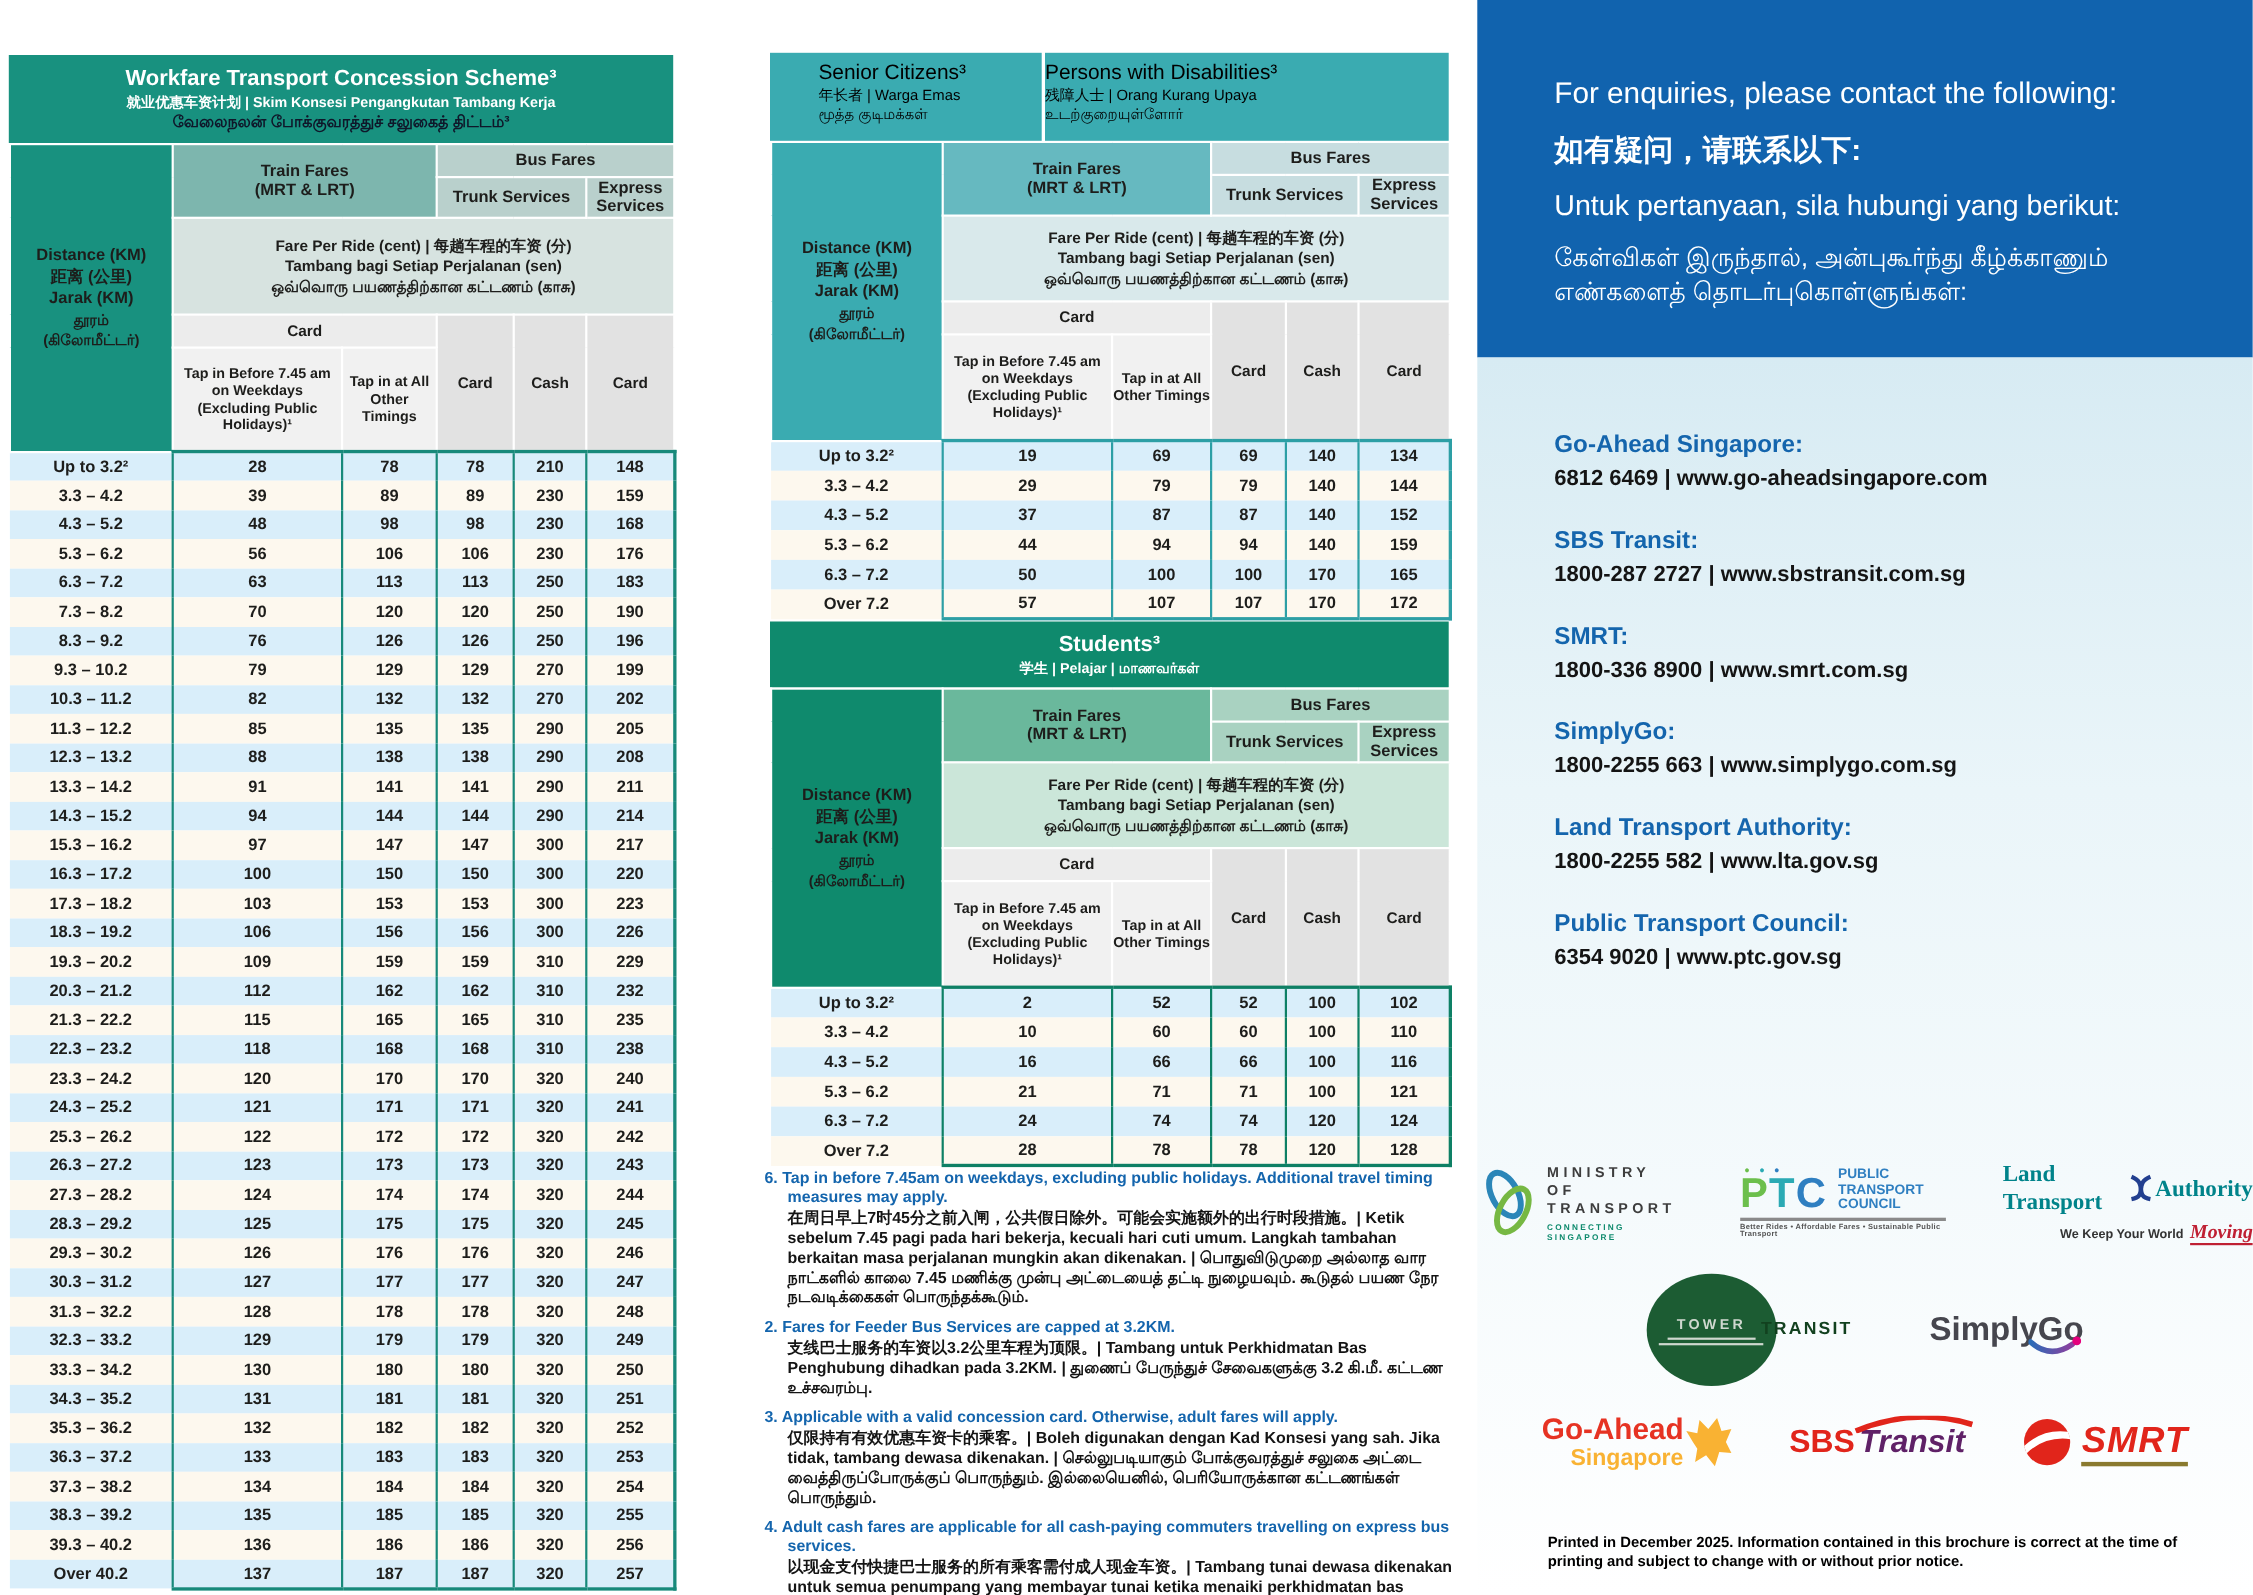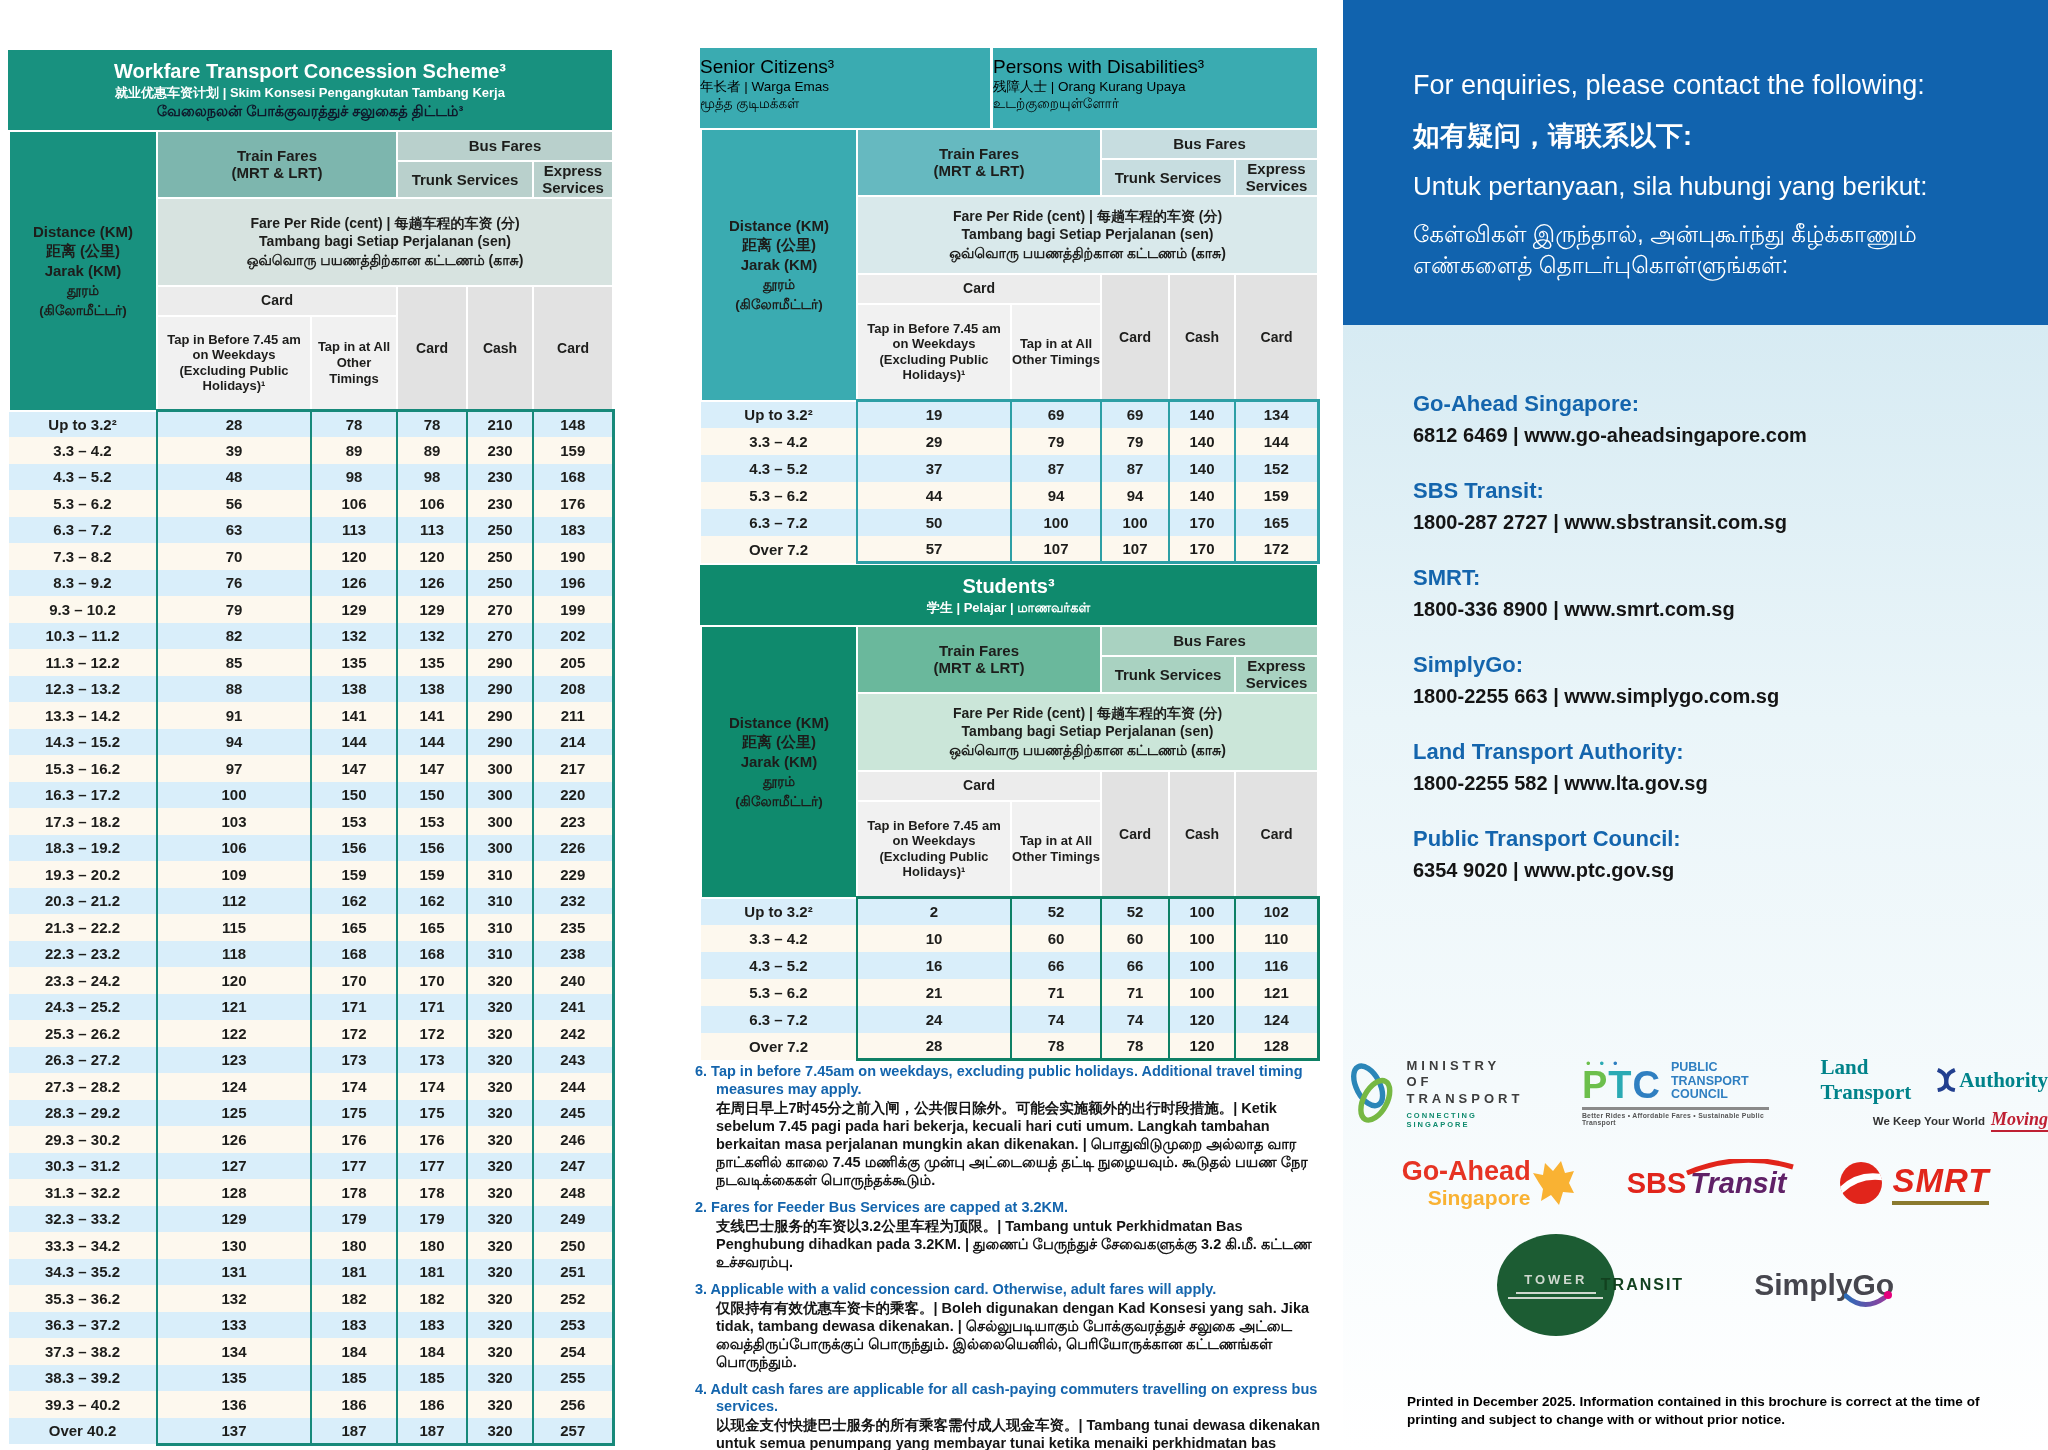--- a/index.html
+++ b/index.html
@@ -18,21 +18,21 @@
   .sr-wrap { left:700px; top:48px;  width:617px; }
   .st-wrap { left:700px; top:565px; width:617px; }
 
   .tbl-title { background:var(--head); color:#fff; text-align:center; font-weight:bold; }
   .tbl-title .t1 { font-size:20px; padding-top:9px; line-height:1.2; }
   .tbl-title .t2 { font-size:13px; margin-top:2px; line-height:1.25; }
   .tbl-title .t3 { font-size:14.5px; margin-top:1px; line-height:1.25; color:#0f172a; }
   .wf-title { height:80px; box-sizing:border-box; }
   .split-title { display:flex; gap:3px; background:#fff; }
   .split-title > div { background:var(--head); height:80px; box-sizing:border-box; }
-  .split-l { width:290px; }
+  .split-l { width:247px;padding-left:44px; }
   .split-r { flex:1; }
   .split-title .t1 { font-size:19px; padding-top:8px; }
   .split-title .t2, .split-title .t3 { font-size:13.5px; }
   .st-title { height:60px; box-sizing:border-box; }
   .st-title .t2 { color:#ffffff; }
 
   table.fare-table { border-collapse:collapse; table-layout:fixed; width:100%; }
   table.fare-table td { text-align:center; vertical-align:middle; font-weight:bold; color:#1d1d1b; padding:0; }
   thead td { border:2px solid #fff; font-size:14px; line-height:1.15; }
   td.dist { background:var(--head); color:#fff; font-size:15px; line-height:1.3; }
@@ -800,20 +800,43 @@
             <path d="M28 2 C 8 10, 26 24, 6 28" fill="none" stroke="#223f8f" stroke-width="5"></path>
           </svg>
           <span class="lta-name">Authority</span>
         </div>
         <div class="lta-bottom">
           <span class="lta-tag">We Keep Your World</span>
           <span class="lta-moving">Moving</span>
         </div>
       </div>
     </div>
+    <div class="logo-row" style="gap:70px;">
+      <div class="lg tower">
+        <div class="tower-ell">
+          <span class="tower-p1">TOWER</span>
+          <div class="tower-line"></div>
+          <div class="tower-line2"></div>
+        </div>
+        <span class="tower-tx">TRANSIT</span>
+      </div>
+      <div class="lg sgo">
+        <span class="sgo-tx">SimplyGo</span>
+        <svg class="sgo-arc" width="48" height="22" viewBox="0 0 48 22">
+          <defs>
+              <linearGradient id="sgog" x1="0" y1="0" x2="1" y2="0">
+            <stop offset="0" stop-color="#2b6cb8"></stop>
+                <stop offset="1" stop-color="#8d3f9e"></stop>
+          </linearGradient>
+            </defs>
+          <path d="M2 6 Q 20 22 40 8" fill="none" stroke="url(#sgog)" stroke-width="5" stroke-linecap="round"></path>
+          <circle cx="44" cy="5" r="4" fill="#e5007d"></circle>
+        </svg>
+      </div>
+    </div>
     <div class="logo-row">
       <div class="lg gah">
         <div class="gah-text">
           <div class="gah-l1">Go-Ahead</div>
           <div class="gah-l2">Singapore</div>
         </div>
         <svg width="44" height="48" viewBox="0 0 44 48">
           <path d="M8 24 L2 14 L12 16 L14 4 L22 12 L30 2 L34 14 L43 12 L38 24 L43 34 L32 33 L28 46 L20 36 L10 42 L12 30 Z" fill="#f9b233"></path>
         </svg>
       </div>
@@ -825,39 +848,16 @@
         <span class="sbs2">Transit</span>
       </div>
       <div class="lg smrt">
         <svg width="46" height="46" viewBox="0 0 46 46">
           <circle cx="23" cy="23" r="21" fill="#e1251b"></circle>
           <path d="M2 20 Q 23 10 44 20 L44 27 Q 23 17 2 27 Z" fill="#ffffff" transform="rotate(-18 23 23)"></path>
         </svg>
         <span class="smrt-txt">SMRT</span>
       </div>
     </div>
-    <div class="logo-row" style="gap:70px;">
-      <div class="lg tower">
-        <div class="tower-ell">
-          <span class="tower-p1">TOWER</span>
-          <div class="tower-line"></div>
-          <div class="tower-line2"></div>
-        </div>
-        <span class="tower-tx">TRANSIT</span>
-      </div>
-      <div class="lg sgo">
-        <span class="sgo-tx">SimplyGo</span>
-        <svg class="sgo-arc" width="48" height="22" viewBox="0 0 48 22">
-          <defs>
-              <linearGradient id="sgog" x1="0" y1="0" x2="1" y2="0">
-            <stop offset="0" stop-color="#2b6cb8"></stop>
-                <stop offset="1" stop-color="#8d3f9e"></stop>
-          </linearGradient>
-            </defs>
-          <path d="M2 6 Q 20 22 40 8" fill="none" stroke="url(#sgog)" stroke-width="5" stroke-linecap="round"></path>
-          <circle cx="44" cy="5" r="4" fill="#e5007d"></circle>
-        </svg>
-      </div>
-    </div>
   </div>
 
   <div class="print-note">Printed in December 2025. Information contained in this brochure is correct at the time of printing and subject to change with or without prior notice.</div>
 </div>
 
 </body></html>

